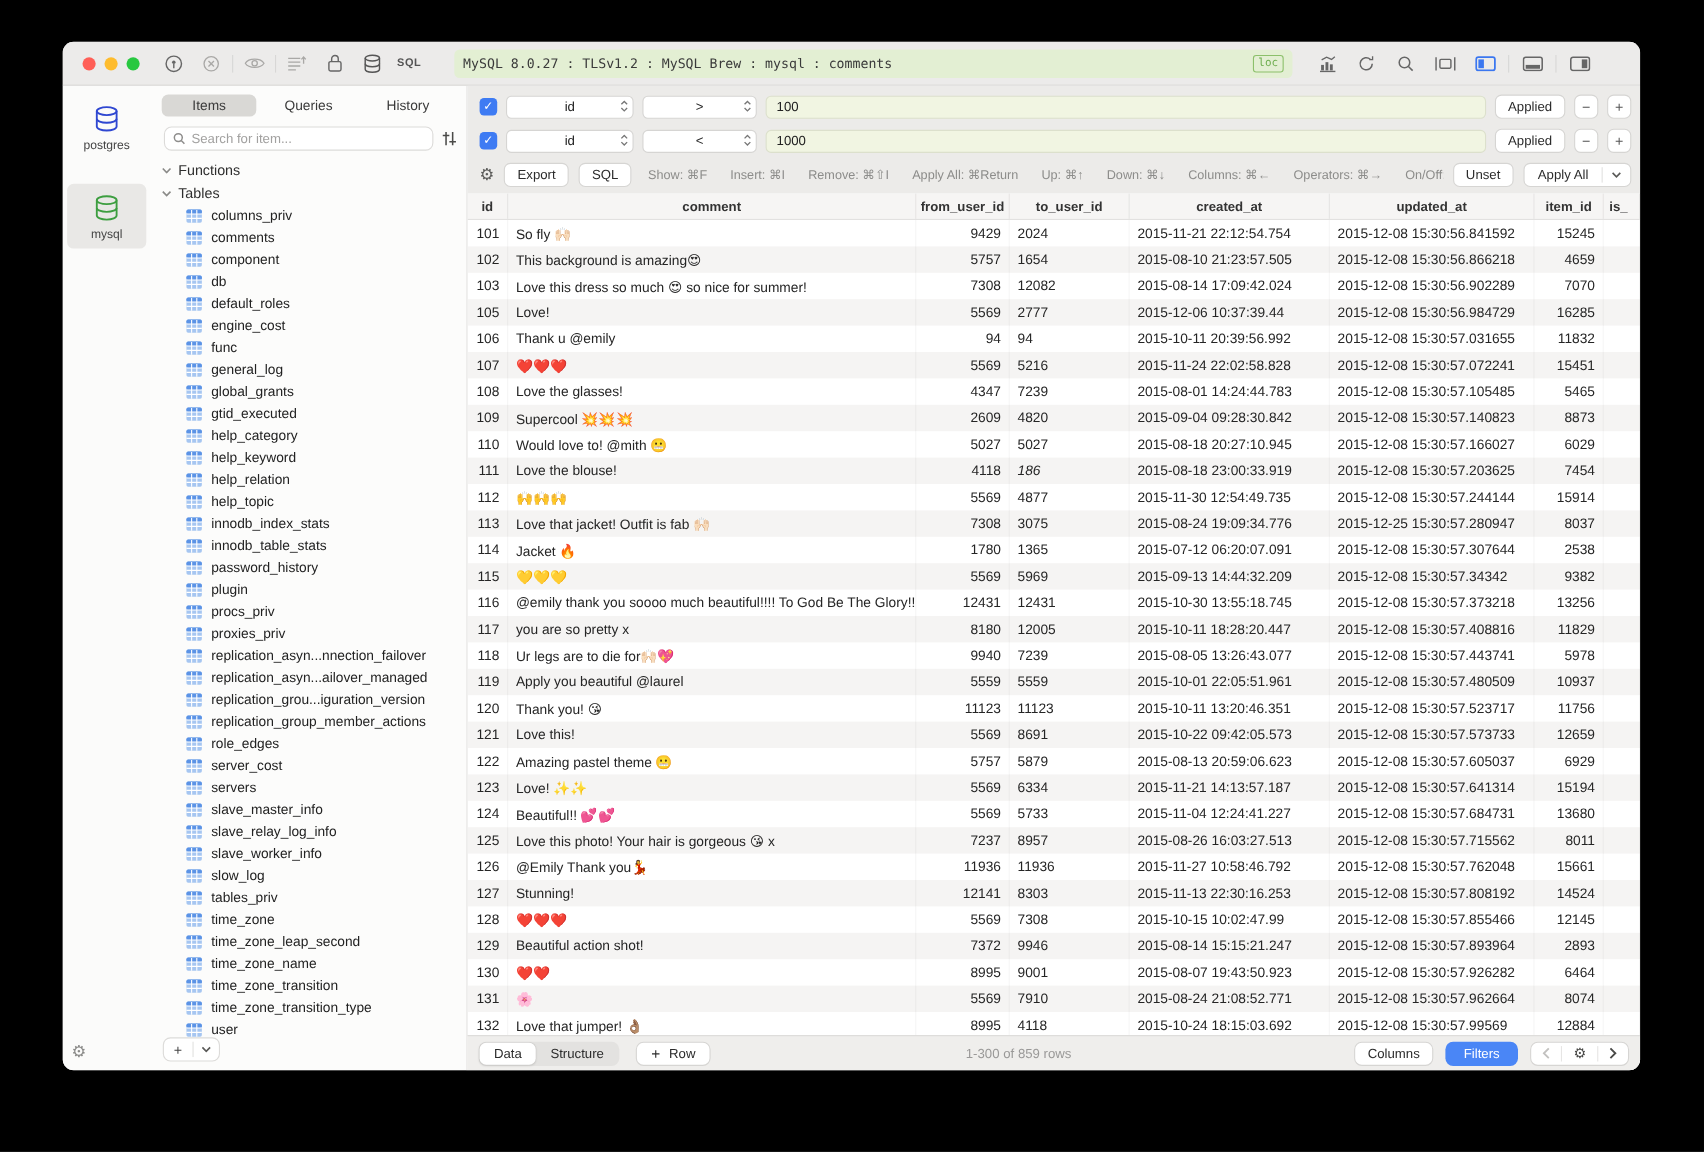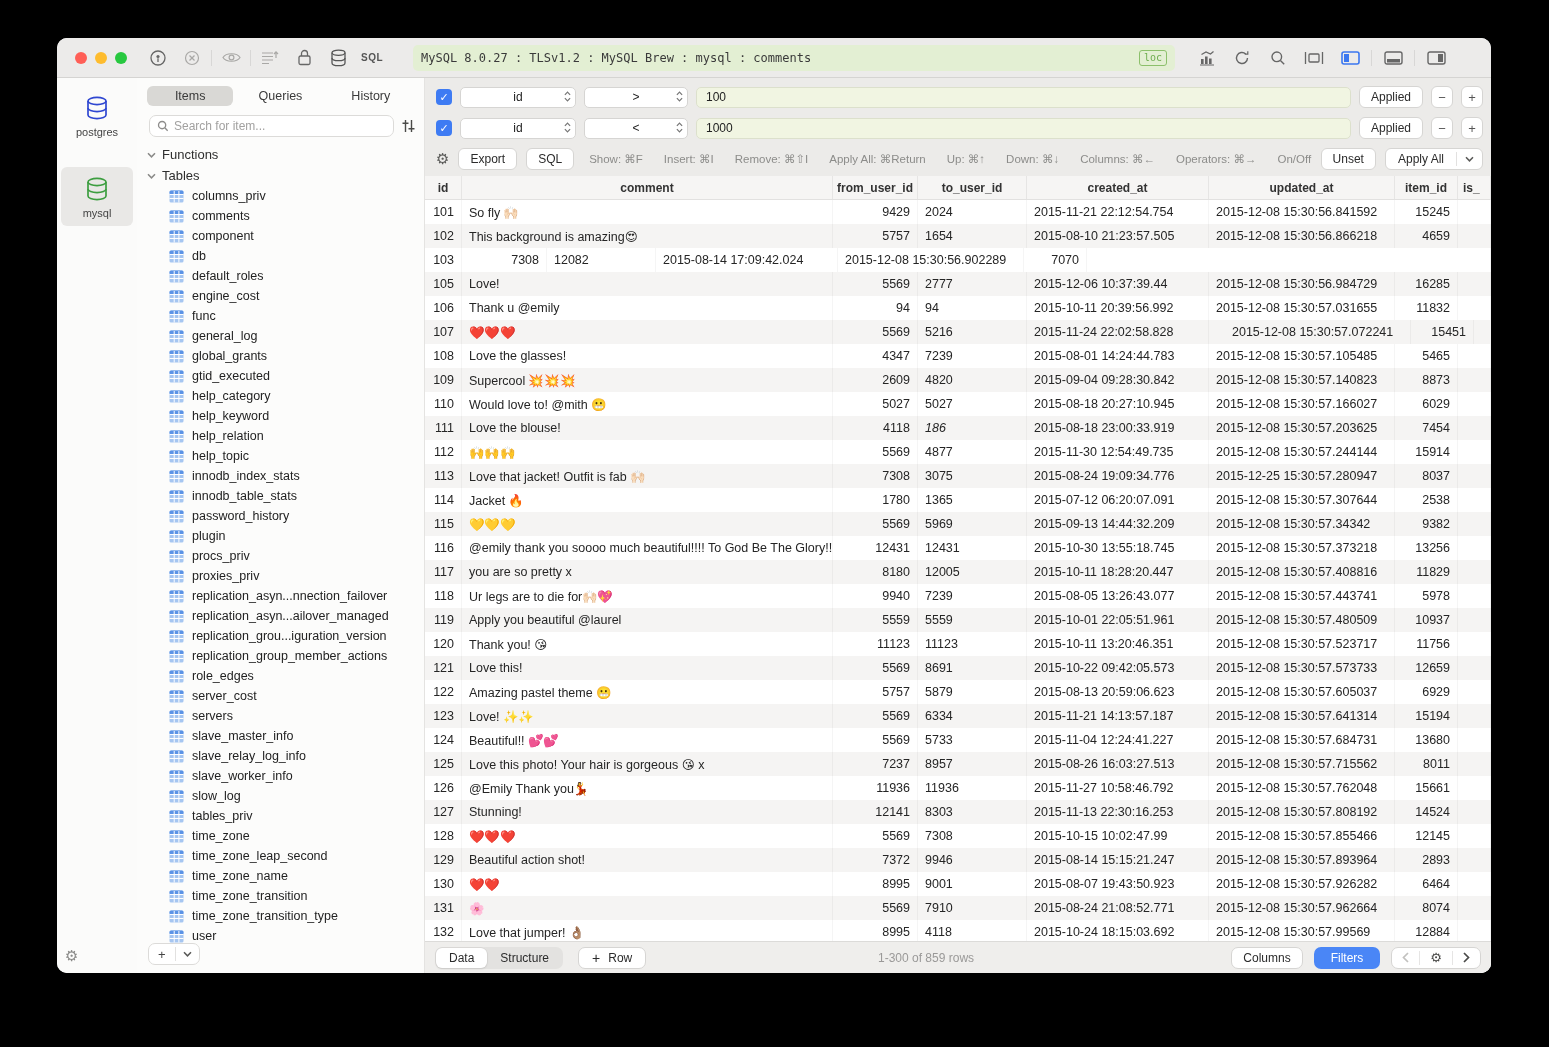--- a/index.html
+++ b/index.html
@@ -810,20 +810,21 @@
               <div class="cell" style="width: 371px;">This background is amazing😍</div>
               <div class="cell r" style="width: 85px;">5757</div>
               <div class="cell" style="width: 109px;">1654</div>
               <div class="cell" style="width: 182px;">2015-08-10 21:23:57.505</div>
               <div class="cell" style="width: 186px;">2015-12-08 15:30:56.866218</div>
               <div class="cell r" style="width: 63px;">4659</div>
               <div class="cell" style="width: 33px; flex: 1 0 auto;"></div>
             </div>
             <div class="grow">
               <div class="cell r" style="width: 37px;">103</div>
+              <div class="cell" style="width: 371px;">Love this dress so much 😍 so nice for summer!</div>
               <div class="cell r" style="width: 85px;">7308</div>
               <div class="cell" style="width: 109px;">12082</div>
               <div class="cell" style="width: 182px;">2015-08-14 17:09:42.024</div>
               <div class="cell" style="width: 186px;">2015-12-08 15:30:56.902289</div>
               <div class="cell r" style="width: 63px;">7070</div>
               <div class="cell" style="width: 33px; flex: 1 0 auto;"></div>
             </div>
             <div class="grow alt">
               <div class="cell r" style="width: 37px;">105</div>
               <div class="cell" style="width: 371px;">Love!</div>
@@ -843,21 +844,21 @@
               <div class="cell" style="width: 186px;">2015-12-08 15:30:57.031655</div>
               <div class="cell r" style="width: 63px;">11832</div>
               <div class="cell" style="width: 33px; flex: 1 0 auto;"></div>
             </div>
             <div class="grow alt">
               <div class="cell r" style="width: 37px;">107</div>
               <div class="cell" style="width: 371px;">❤️❤️❤️</div>
               <div class="cell r" style="width: 85px;">5569</div>
               <div class="cell" style="width: 109px;">5216</div>
               <div class="cell" style="width: 182px;">2015-11-24 22:02:58.828</div>
-              <div class="cell" style="width: 186px; margin-left: 16px;">2015-12-08 15:30:57.072241</div>
+              <div class="cell" style="width: 186px;">2015-12-08 15:30:57.072241</div>
               <div class="cell r" style="width: 63px;">15451</div>
               <div class="cell" style="width: 33px; flex: 1 0 auto;"></div>
             </div>
             <div class="grow">
               <div class="cell r" style="width: 37px;">108</div>
               <div class="cell" style="width: 371px;">Love the glasses!</div>
               <div class="cell r" style="width: 85px;">4347</div>
               <div class="cell" style="width: 109px;">7239</div>
               <div class="cell" style="width: 182px;">2015-08-01 14:24:44.783</div>
               <div class="cell" style="width: 186px;">2015-12-08 15:30:57.105485</div>

